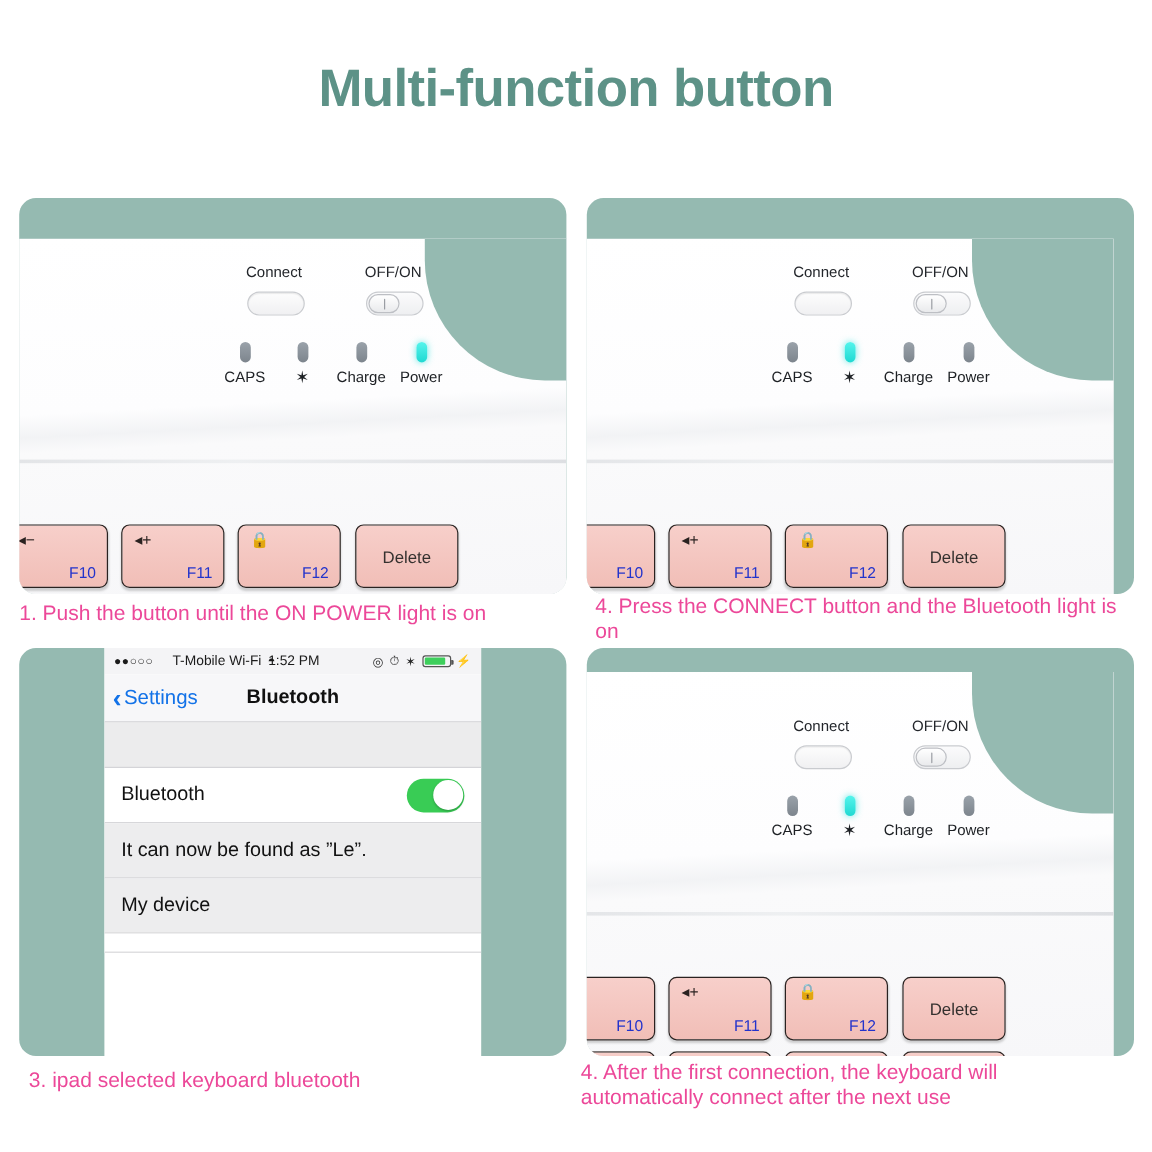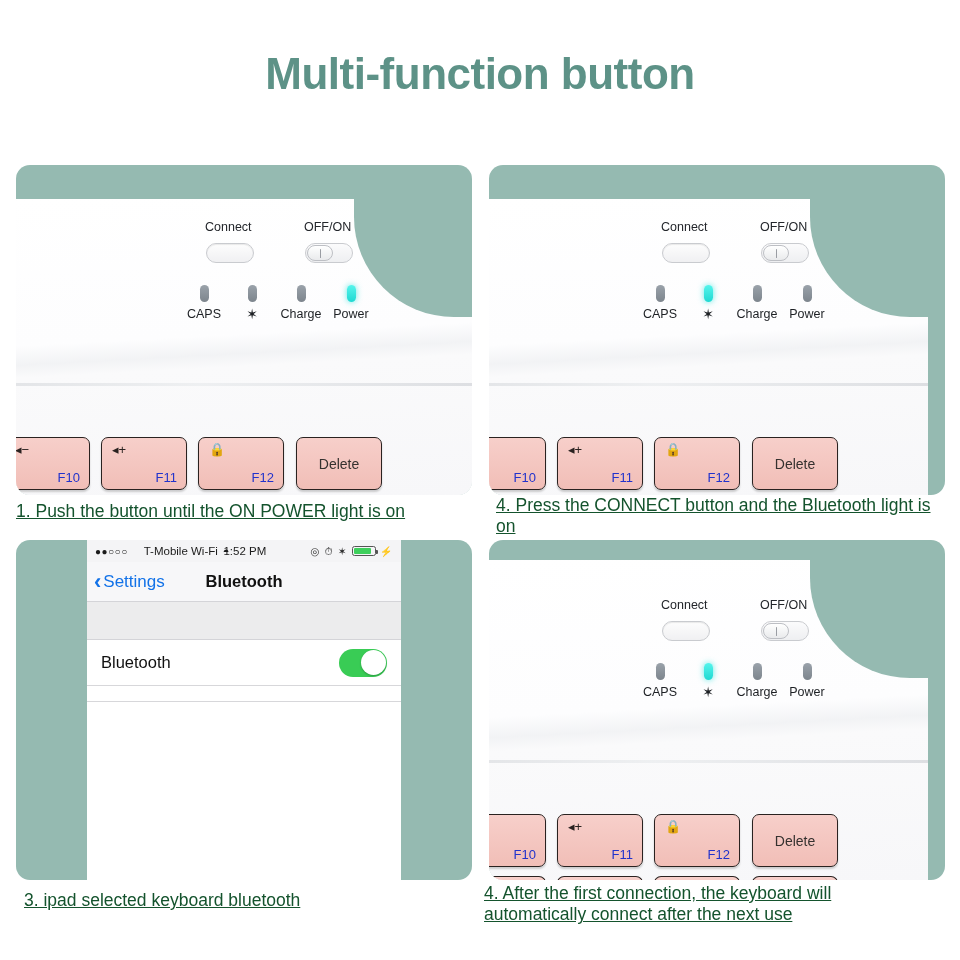--- a/index.html
+++ b/index.html
@@ -166,23 +166,22 @@
     text-align: center;
     font-size: 14px;
     color: #35312f;
   }
   .key.stub { height: 18px; border-radius: 7px 7px 0 0; border-bottom: none; }
 
   
   .caption {
     position: absolute;
     font-size: 17.5px;
-    color: #14532d;
+    color: #ec4899;
     line-height: 1.22;
-    text-decoration: underline;
   }
 
   
   .ios {
     position: absolute;
     background: #ffffff;
     overflow: hidden;
   }
   .ios-status {
     height: 22px;
@@ -411,21 +410,27 @@
 
       <div class="ios-gap"></div>
 
       <div class="ios-row">
         <span>Bluetooth</span>
         <span class="ios-toggle">
             <span></span>
           </span>
       </div>
 
-
+      <div class="ios-row muted">
+        <span>It can now be found as ”Le”.</span>
+      </div>
+
+      <div class="ios-row muted">
+        <span>My device</span>
+      </div>
 
       <div class="ios-sep"></div>
 
 
     </div>
   </div>
 
   <div class="panel" style="left:473px; top:375px; width:456px; height:340px;">
     <div class="kb" style="left:-17px; top:20px; width:456px; height:320px;">
       <div class="kb-body"></div>

